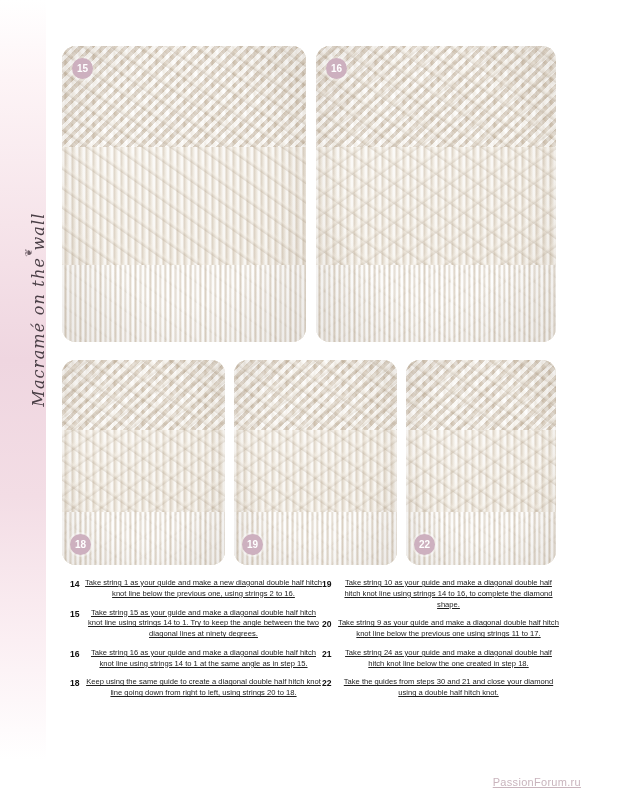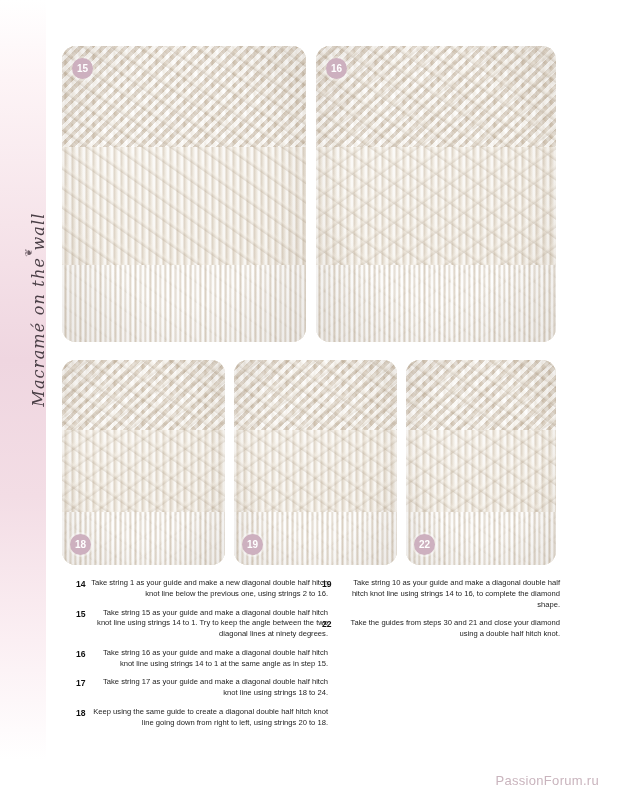--- a/index.html
+++ b/index.html
@@ -176,30 +176,32 @@
   }
   .step-num {
     font-weight: bold;
     width: 15px;
     flex: 0 0 15px;
     font-size: 8.6px;
     color: #111;
   }
   .step-txt {
     flex: 1;
-    text-align: right;
+    text-align: center;
+    text-decoration: underline;
   }
   .footer {
     position: absolute;
-    right: 18px;
+    right: 36px;
     bottom: 12px;
-    font-size: 13px;
+    font-size: 11px;
     color: #c9b4bd;
     letter-spacing: 0.3px;
     font-family: "Liberation Sans", sans-serif;
+    text-decoration: underline;
   }
 </style>
 </head>
 <body>
 
 <div class="page">
 
   <div class="left-band"></div>
   <div class="side-title">Macramé on the wall</div>
   <div class="side-deco">❦</div>
@@ -251,49 +253,53 @@
     <div class="tex bg-linen"></div>
     <div class="cords"></div>
     <div class="braid-top"></div>
     <div class="diag-a"></div>
     <div class="diag-b"></div>
     <div class="fringe-bottom"></div>
     <div class="vig"></div>
     <div class="badge" style="left:8px; bottom:10px;">22</div>
   </div>
 
-  <div class="col" style="left:76px; top:578px; width:252px;">
+  <div class="col" style="left:70px; top:578px; width:252px;">
     <div class="step">
       <div class="step-num">14</div>
       <div class="step-txt">Take string 1 as your guide and make a new diagonal double half hitch knot line below the previous one, using strings 2 to 16.</div>
     </div>
     <div class="step">
       <div class="step-num">15</div>
       <div class="step-txt">Take string 15 as your guide and make a diagonal double half hitch knot line using strings 14 to 1. Try to keep the angle between the two diagonal lines at ninety degrees.</div>
     </div>
     <div class="step">
       <div class="step-num">16</div>
       <div class="step-txt">Take string 16 as your guide and make a diagonal double half hitch knot line using strings 14 to 1 at the same angle as in step 15.</div>
     </div>
     <div class="step">
-      <div class="step-num">17</div>
-      <div class="step-txt">Take string 17 as your guide and make a diagonal double half hitch knot line using strings 18 to 24.</div>
-    </div>
-    <div class="step">
       <div class="step-num">18</div>
       <div class="step-txt">Keep using the same guide to create a diagonal double half hitch knot line going down from right to left, using strings 20 to 18.</div>
     </div>
   </div>
 
   <div class="col" style="left:322px; top:578px; width:238px;">
     <div class="step">
       <div class="step-num">19</div>
       <div class="step-txt">Take string 10 as your guide and make a diagonal double half hitch knot line using strings 14 to 16, to complete the diamond shape.</div>
     </div>
     <div class="step">
+      <div class="step-num">20</div>
+      <div class="step-txt">Take string 9 as your guide and make a diagonal double half hitch knot line below the previous one using strings 11 to 17.</div>
+    </div>
+    <div class="step">
+      <div class="step-num">21</div>
+      <div class="step-txt">Take string 24 as your guide and make a diagonal double half hitch knot line below the one created in step 18.</div>
+    </div>
+    <div class="step">
       <div class="step-num">22</div>
       <div class="step-txt">Take the guides from steps 30 and 21 and close your diamond using a double half hitch knot.</div>
     </div>
   </div>
 
   <div class="footer">PassionForum.ru</div>
 
 </div>
 
 </body></html>

